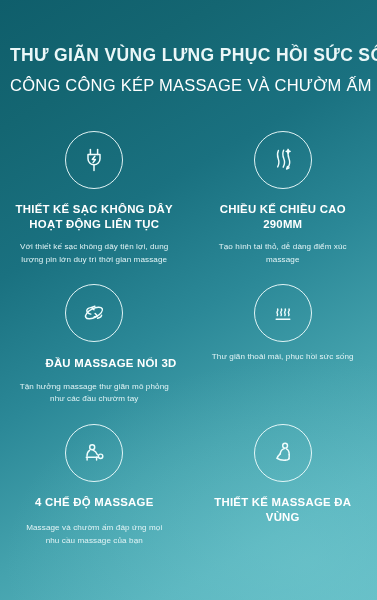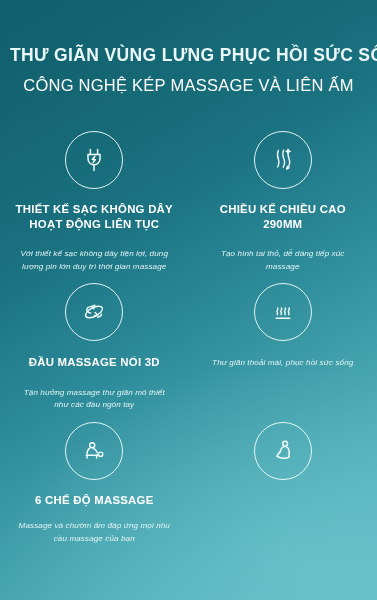--- a/index.html
+++ b/index.html
@@ -67,21 +67,21 @@
   }
 
   
   .grid {
     position: relative;
     z-index: 3;
     margin-top: 34px;
     display: grid;
     grid-template-columns: 1fr 1fr;
     grid-auto-rows: auto;
-    row-gap: 10px;
+    row-gap: 18px;
   }
   .card {
     padding: 0 12px;
     text-align: center;
     box-sizing: border-box;
   }
   .icon-wrap {
     width: 58px;
     height: 58px;
     margin: 0 auto;
@@ -97,40 +97,39 @@
   }
   .card-title {
     margin: 13px 0 0 0;
     font-size: 11.4px;
     font-weight: bold;
     color: #ffffff;
     letter-spacing: 0.25px;
     line-height: 1.34;
   }
   .card-desc {
-    margin: 16px auto 0 auto;
+    margin: 9px auto 0 auto;
     font-size: 8.1px;
     font-weight: normal;
     color: #e2f4f6;
     line-height: 1.55;
     max-width: 152px;
     letter-spacing: 0.1px;
-    font-style: italic;
-  }
-  .row-2 .card-title { margin-top: 14px; }
+  }
+  .row-2 .card-title { margin-top: 14px; text-align: right; }
   .row-3 .card-desc { margin-top: 12px; }
 </style>
 </head>
 <body>
 
 <div class="poster">
 
   <div class="header">
     <h1 class="title-main">THƯ GIÃN VÙNG LƯNG PHỤC HỒI SỨC SỐNG</h1>
-    <h2 class="title-sub">CÔNG NGHỆ KÉP MASSAGE VÀ LIÊN ẤM</h2>
+    <h2 class="title-sub">CÔNG CÔNG KÉP MASSAGE VÀ CHƯỜM ẤM</h2>
   </div>
 
   <div class="grid">
 
     <div class="card row-1">
       <div class="icon-wrap">
         <svg width="34" height="34" viewBox="0 0 34 34" fill="none" stroke="#f0fdfd" stroke-width="1.5" stroke-linecap="round" stroke-linejoin="round">
           <path d="M11 11.5h12v4.2a6 6 0 0 1-6 6 6 6 0 0 1-6-6z"></path>
           <path d="M13.4 11.5V6.6"></path>
           <path d="M20.6 11.5V6.6"></path>
@@ -146,35 +145,35 @@
       <div class="icon-wrap">
         <svg width="34" height="34" viewBox="0 0 34 34" fill="none" stroke="#f0fdfd" stroke-width="1.4" stroke-linecap="round" stroke-linejoin="round">
           <path d="M12.4 7.5c-1.6 3.2-1.1 5.5-.2 8.1.9 2.6 1.3 5.1-.5 8.3"></path>
           <path d="M17.6 7.2c-1.5 3.4-0.8 5.8 0.2 8.4 1 2.6 1.4 5.1-0.6 8.6"></path>
           <path d="M22.6 7.6c-1.3 3.3-0.6 5.6 0.4 8.1 1 2.5 1.2 5-0.7 8.4"></path>
           <path d="M22.1 6.3l0.6 1.5 1.5 0.5-1.5 0.6-0.6 1.4-0.5-1.4-1.5-0.6 1.5-0.5z"></path>
           <path d="M21.5 23.4l-0.9 2.6 2.4-1.2"></path>
         </svg>
       </div>
       <div class="card-title">CHIỀU KẾ CHIỀU CAO 290MM</div>
-      <div class="card-desc">Tạo hình tai thỏ, dễ dàng tiếp xúc massage</div>
+      <div class="card-desc">Tạo hình tai thỏ, dễ dàng điểm xúc massage</div>
     </div>
 
     <div class="card row-2">
       <div class="icon-wrap">
         <svg width="34" height="34" viewBox="0 0 34 34" fill="none" stroke="#f0fdfd" stroke-width="1.45" stroke-linecap="round" stroke-linejoin="round">
           <ellipse cx="17" cy="17" rx="9.3" ry="4.4" transform="rotate(-28 17 17)"></ellipse>
           <path d="M13.8 11.6c-2.4 0.4-4 1.6-4 3.1 0 1.5 1.6 2.8 4 3.4"></path>
           <path d="M17.9 10.3l-3.4 1.1 2.5 2.3"></path>
           <path d="M20.6 22.3c2.4-0.5 4-1.7 4-3.2"></path>
           <path d="M17.2 21l3.4-1.1-2.5-2.4"></path>
         </svg>
       </div>
       <div class="card-title">ĐẦU MASSAGE NỔI 3D</div>
-      <div class="card-desc">Tận hưởng massage thư giãn mô thiết như các đầu ngón tay</div>
+      <div class="card-desc">Tận hưởng massage thư giãn mô phỏng như các đầu chườm tay</div>
     </div>
 
     <div class="card row-2">
       <div class="icon-wrap">
         <svg width="34" height="34" viewBox="0 0 34 34" fill="none" stroke="#f0fdfd" stroke-width="1.45" stroke-linecap="round" stroke-linejoin="round">
           <path d="M11.3 19.6c1.3-1.5-1.3-2.7 0-4.2 0.7-0.8 0.8-1.6 0.3-2.4"></path>
           <path d="M15.1 19.6c1.3-1.5-1.3-2.7 0-4.2 0.7-0.8 0.8-1.6 0.3-2.4"></path>
           <path d="M18.9 19.6c1.3-1.5-1.3-2.7 0-4.2 0.7-0.8 0.8-1.6 0.3-2.4"></path>
           <path d="M22.7 19.6c1.3-1.5-1.3-2.7 0-4.2 0.7-0.8 0.8-1.6 0.3-2.4"></path>
           <path d="M10.2 23.3h13.6"></path>
@@ -188,32 +187,33 @@
         <svg width="34" height="34" viewBox="0 0 34 34" fill="none" stroke="#f0fdfd" stroke-width="1.45" stroke-linecap="round" stroke-linejoin="round">
           <circle cx="15.2" cy="11.2" r="2.5"></circle>
           <path d="M12.6 14.3c-1.9 1.1-2.6 3.1-2.6 5.6"></path>
           <path d="M16.1 14.2c2.2 0.9 3.4 2.6 4.3 4.6"></path>
           <path d="M9.3 21.3h11.8"></path>
           <path d="M10.1 21.3v2.6"></path>
           <path d="M19.6 21.3v2.6"></path>
           <circle cx="23.6" cy="20.3" r="2.2"></circle>
         </svg>
       </div>
-      <div class="card-title">6 CHẾ ĐỘ MASSAGE</div>
+      <div class="card-title">4 CHẾ ĐỘ MASSAGE</div>
       <div class="card-desc">Massage và chườm ấm đáp ứng mọi nhu cầu massage của bạn</div>
     </div>
 
     <div class="card row-3">
       <div class="icon-wrap">
         <svg width="34" height="34" viewBox="0 0 34 34" fill="none" stroke="#f0fdfd" stroke-width="1.45" stroke-linecap="round" stroke-linejoin="round">
           <circle cx="19.1" cy="9.7" r="2.4"></circle>
           <path d="M18.4 12.6c-2.6 0.7-3.9 2.6-4.2 5.3"></path>
           <path d="M20.4 12.9c2.1 1.1 2.9 3.2 2.8 5.8"></path>
           <path d="M14.2 17.9c-1.5 1.3-2.6 2.7-3.1 4.4"></path>
           <path d="M11.1 22.3c2.2 1.5 5.1 2.1 8.2 1.9"></path>
           <path d="M19.3 24.2c1.6-0.1 3-0.6 3.9-1.5"></path>
           <path d="M23.2 18.7c0.1 1.5-0.1 3-0.3 4"></path>
         </svg>
       </div>
+      <div class="card-title">THIẾT KẾ MASSAGE ĐA VÙNG</div>
     </div>
 
   </div>
 </div>
 
 </body></html>

